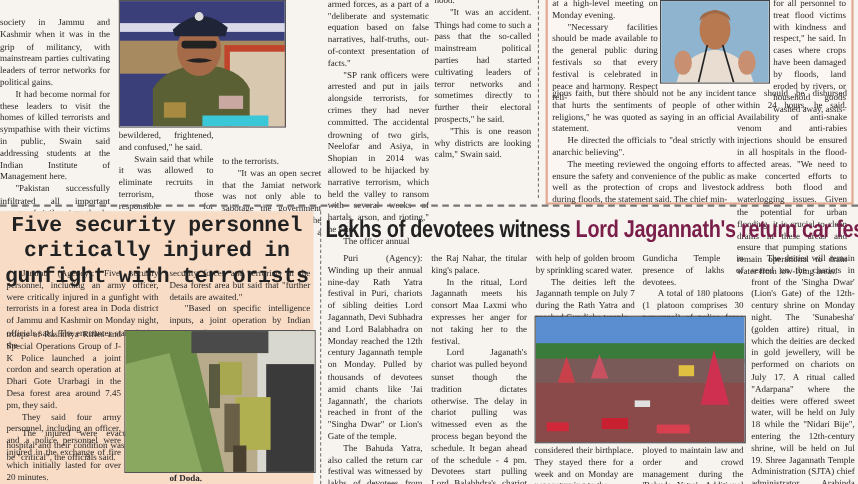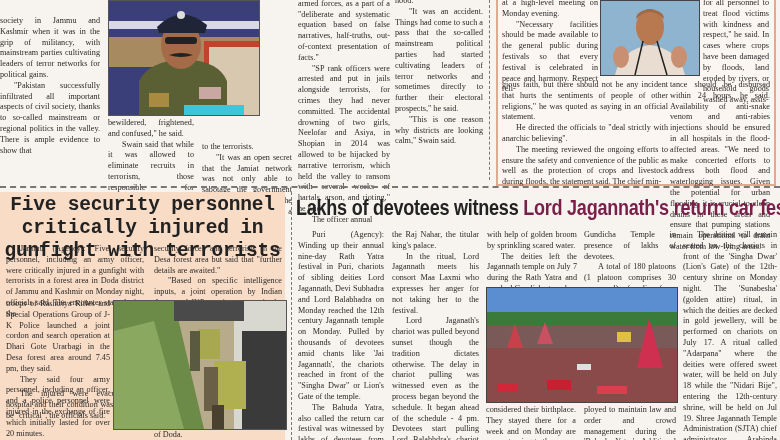--- a/index.html
+++ b/index.html
@@ -26,41 +26,42 @@
   #yogi-col2b{left:172px;top:80px;width:100px;}
   #hsep{left:0;top:186px;width:780px;}
   
   #gun-box{left:0;top:192px;width:285px;height:248px;background:#f8dcc6;}
   #gun-head{left:0;top:2px;width:285px;text-align:center;font-family:Liberation Mono, monospace;font-weight:bold;font-size:19.5px;line-height:23px;color:#222;letter-spacing:-0.2px;}
   #gun-c1a{left:6px;top:52px;width:138px;}
   #gun-c1b{left:6px;top:107px;width:104px;}
   #gun-c1c{left:6px;top:197px;width:138px;}
   #gun-c2a{left:154px;top:52px;width:128px;}
   #gun-photo{left:113px;top:108px;width:172px;height:128px;overflow:hidden;border:1px solid #555;}
-  #gun-c2c{left:154px;top:238px;width:128px;}
+  #gun-c2c{left:154px;top:238px;width:128px;font-weight:bold;}
   #sep2{left:291px;top:192px;height:248px;}
   
   #puri-head{left:296px;top:195px;width:484px;white-space:nowrap;font-family:"Liberation Sans",sans-serif;font-weight:bold;font-size:22px;line-height:26px;transform:scaleX(0.82);transform-origin:left top;letter-spacing:-0.3px;}
   #puri-head .a{color:#222;}
   #puri-head .b{color:#7a1f4a;}
   #puri-c1{left:298px;top:230px;width:86px;}
   #puri-c2{left:392px;top:230px;width:87px;}
   #puri-c3a{left:487px;top:230px;width:90px;}
   #puri-c4a{left:584px;top:230px;width:92px;}
   #puri-photo{left:486px;top:287px;width:190px;height:114px;overflow:hidden;border:1px solid #444;}
   #puri-c3b{left:486px;top:405px;width:90px;}
   #puri-c4b{left:584px;top:405px;width:92px;}
   #puri-c5{left:683px;top:230px;width:94px;}
   svg{display:block;}
 </style>
 </head>
 <body>
 
 <div class="abs txt" id="top-left">
   <p class="noind">society in Jammu and Kashmir when it was in the grip of militancy, with mainstream parties cultivating leaders of terror networks for political gains.</p>
+  <p>It had become normal for these leaders to visit the homes of killed terrorists and sympathise with their victims in public, Swain said addressing students at the Indian Institute of Management here.</p>
   <p>"Pakistan successfully infiltrated all important aspects of civil society, thanks to so-called mainstream or regional politics in the valley. There is ample evidence to show that</p>
 </div>
 
 <div class="abs" id="photo-dgp">
   <svg width="150" height="114" viewBox="0 0 150 114">
     <rect width="150" height="114" fill="#3a3f7a"></rect>
     <rect x="0" y="20" width="150" height="8" fill="#d8d8e8"></rect>
     <rect x="0" y="36" width="150" height="30" fill="#a88a60"></rect>
     <rect x="95" y="40" width="55" height="74" fill="#c0442c"></rect>
     <rect x="100" y="46" width="50" height="68" fill="#d8c8b0"></rect>

